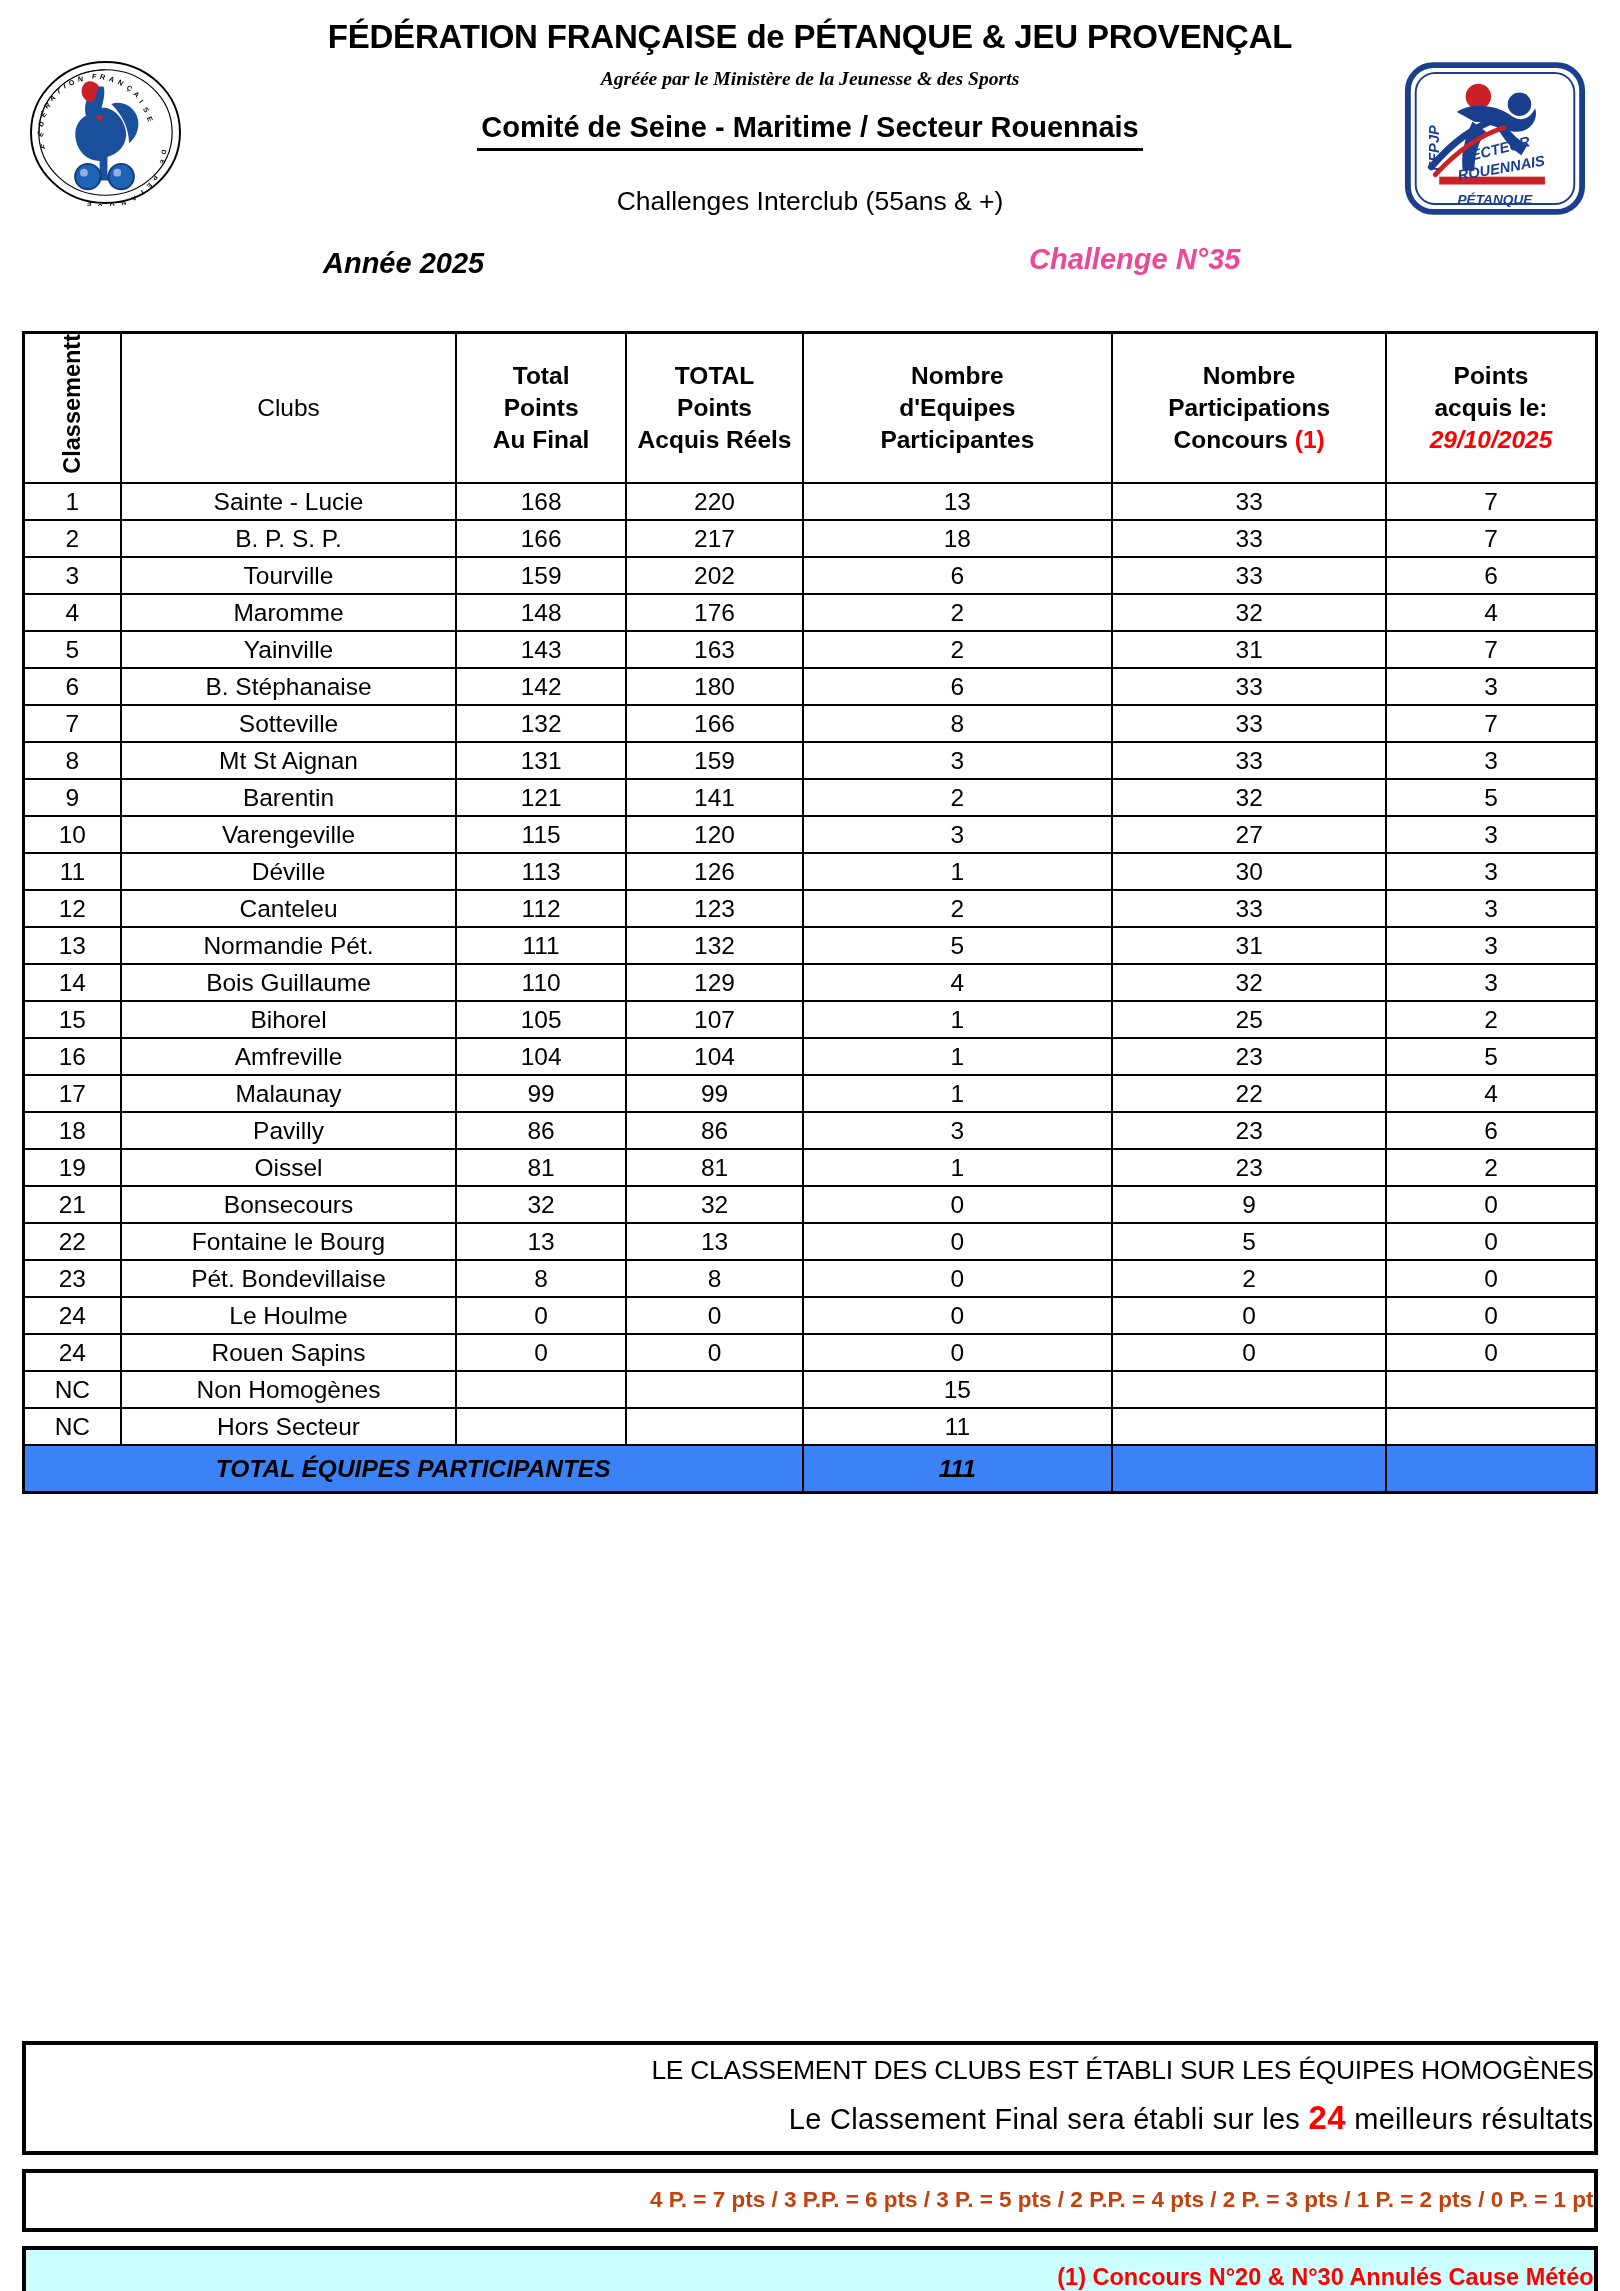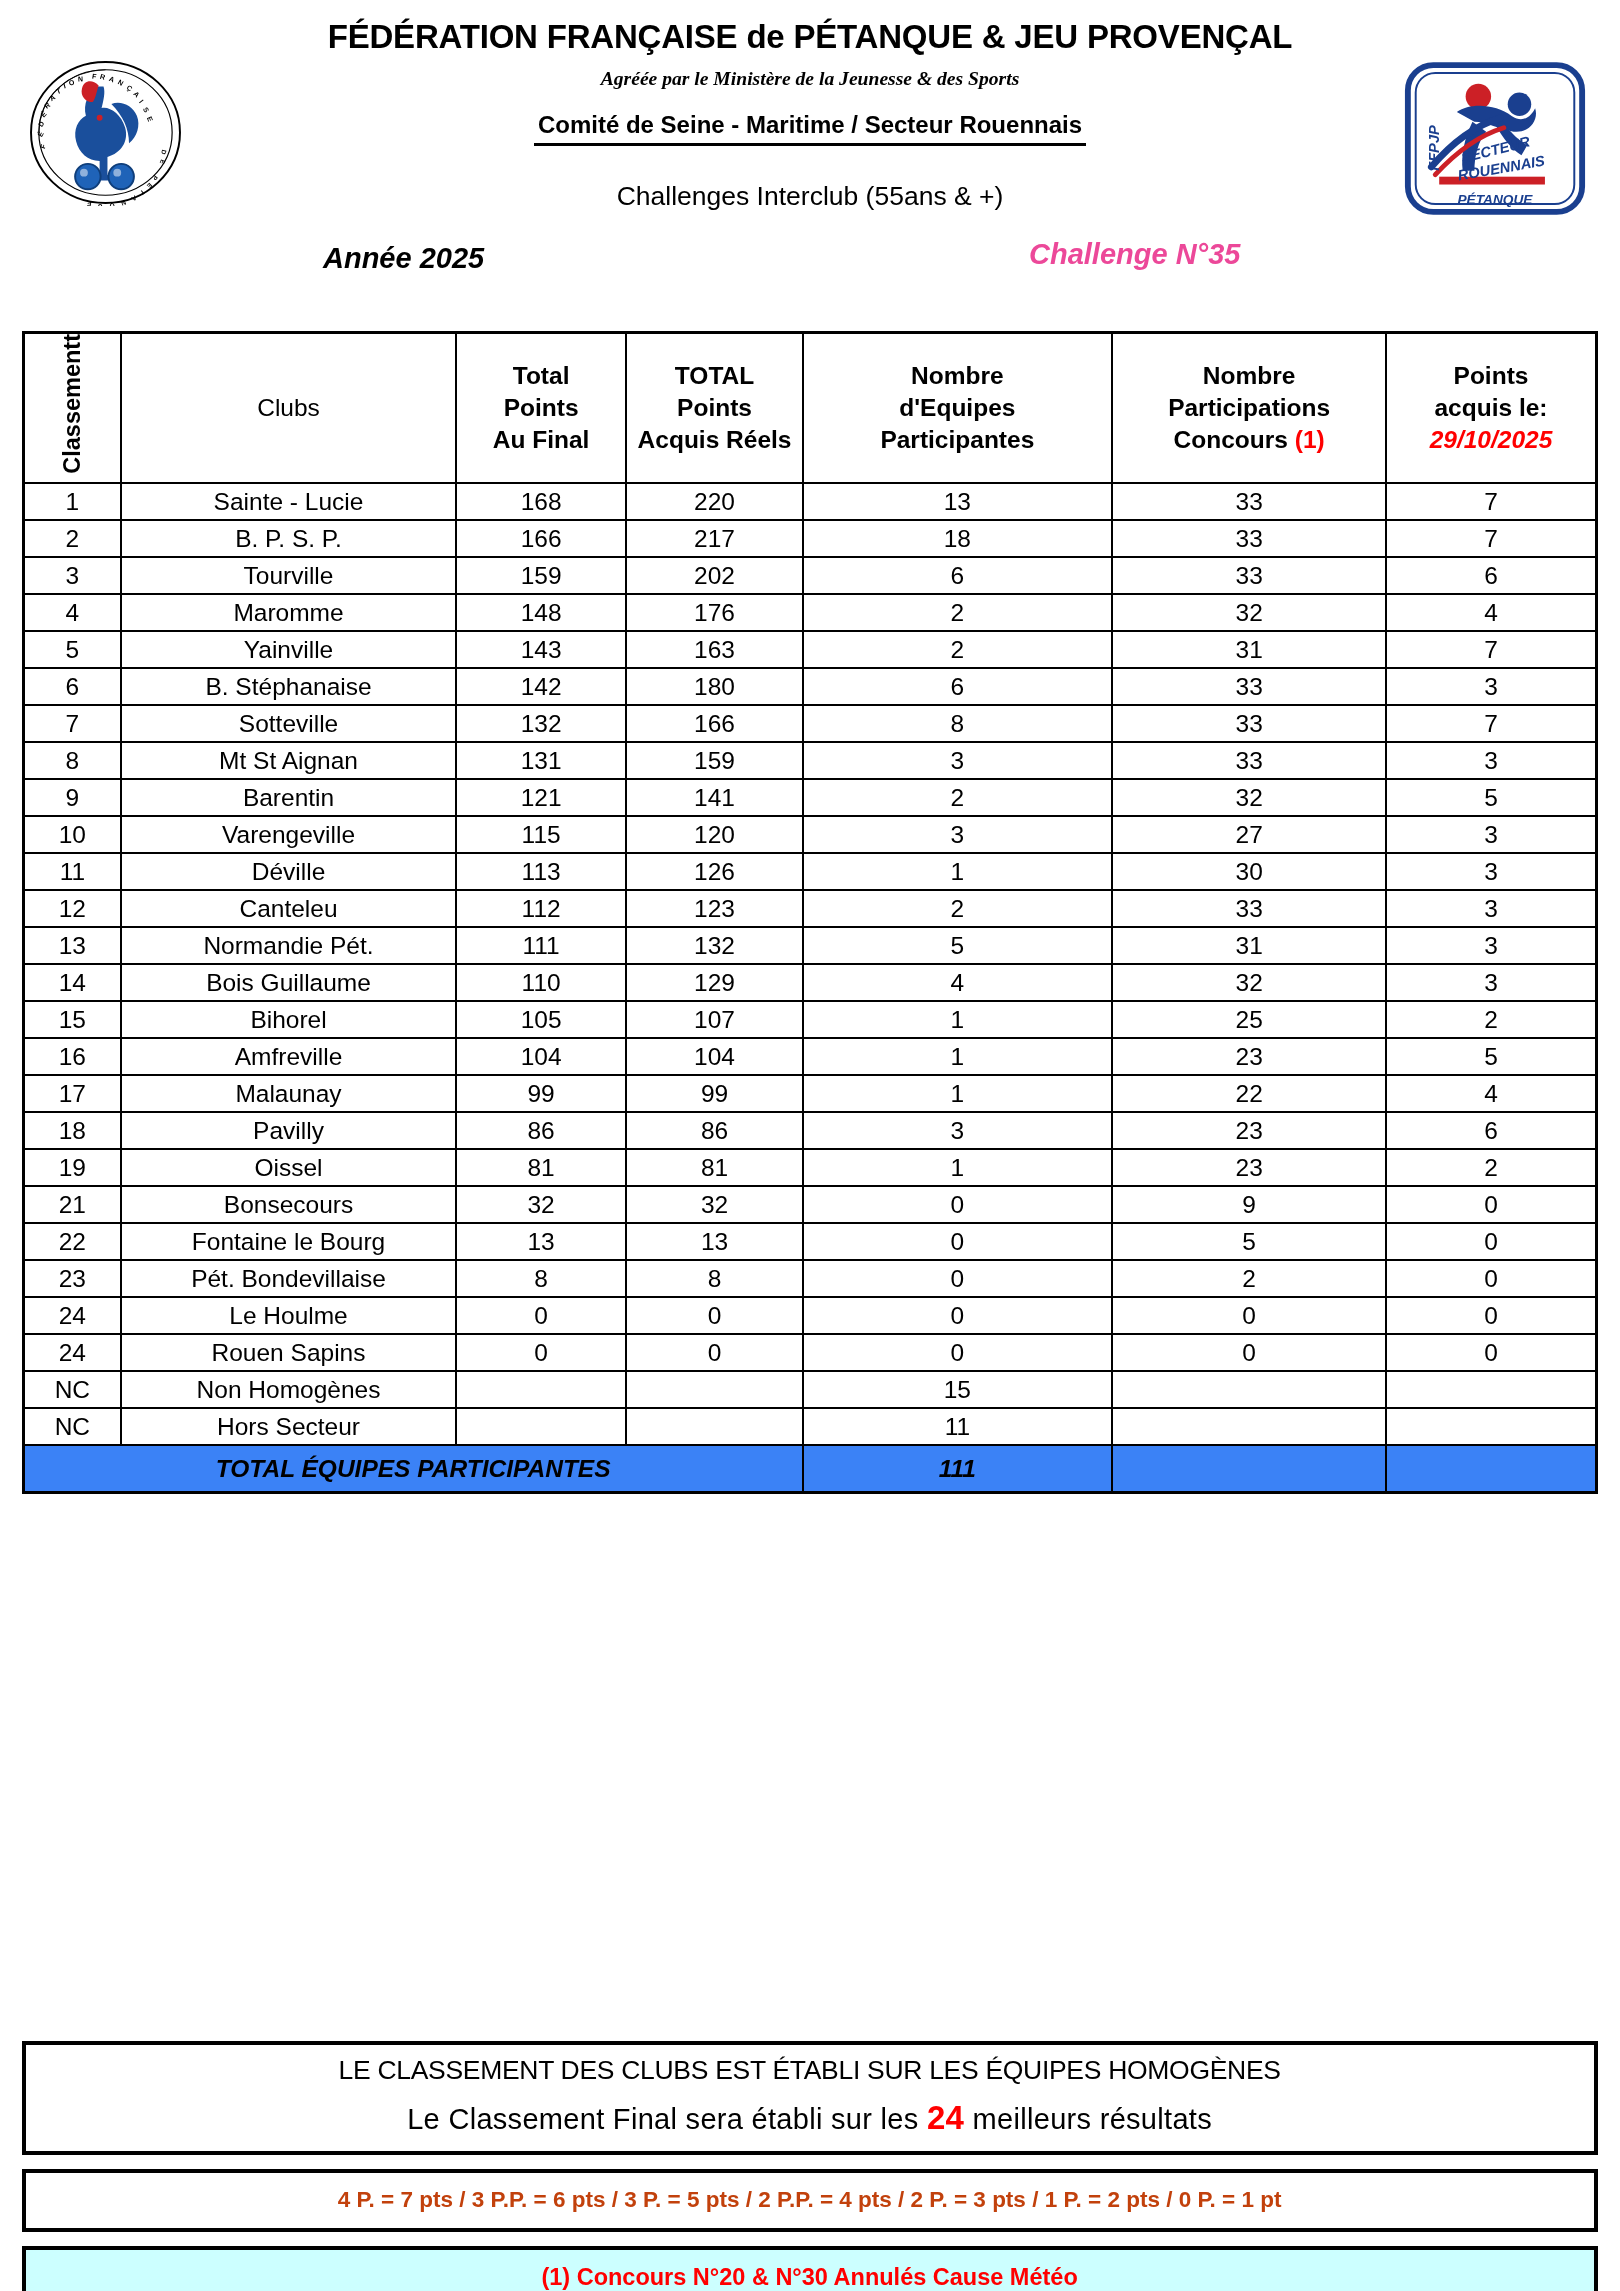--- a/index.html
+++ b/index.html
@@ -38,21 +38,21 @@
   .fed-sub {
     text-align: center;
     font-size: 19.6px;
     font-family: "Liberation Serif", serif;
     font-style: italic;
     font-weight: bold;
     margin-top: 11.8px;
   }
   .comite {
     text-align: center;
-    font-size: 24px;
+    font-size: 29px;
     font-weight: bold;
     margin-top: 21.6px;
   }
   .comite span.u {
     border-bottom: 3.9px solid #000;
     padding: 0 3.9px 3.9px 3.9px;
     display: inline-block;
   }
   .challenges {
     text-align: center;
@@ -186,21 +186,21 @@
     position: absolute;
     left: 21.6px;
     top: 2041px;
     width: 1576px;
   }
   .note-box {
     border: 4.9px solid #000;
     box-sizing: border-box;
     background: #ffffff;
     margin-bottom: 13.7px;
-    text-align: center;
+    text-align: right;
   }
   .note-1 { padding: 9.8px 0 13.7px 0; }
   .note-line-a {
     font-size: 26.5px;
     letter-spacing: -0.3px;
   }
   .note-line-b {
     font-size: 29px;
     margin-top: 13.7px;
     letter-spacing: 0.3px;

